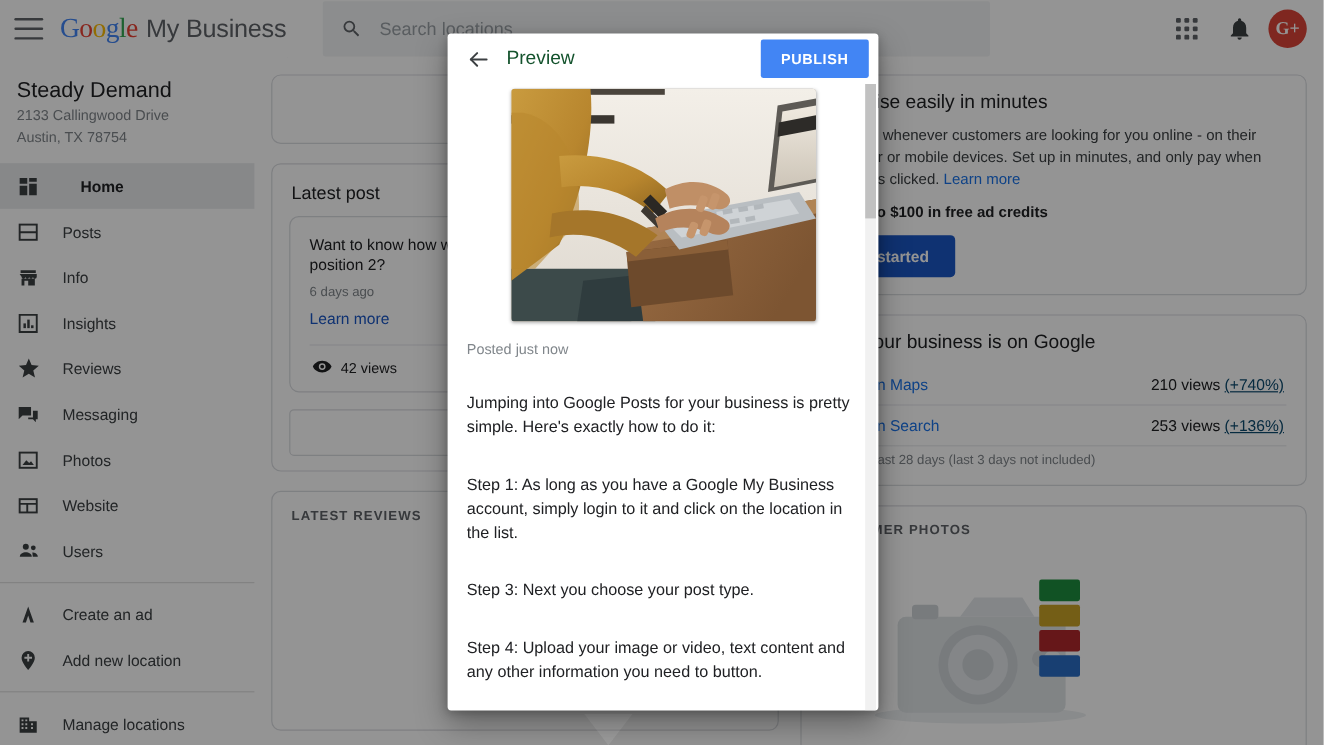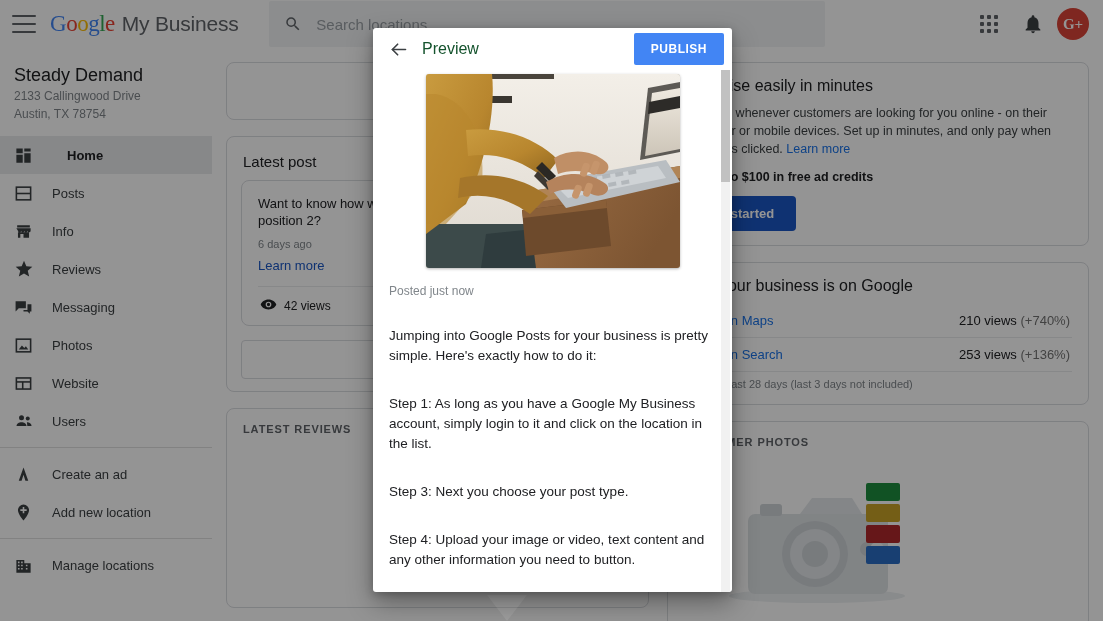--- a/index.html
+++ b/index.html
@@ -137,21 +137,21 @@
     font-size:13px; font-weight:bold; padding: 10px 22px; cursor:pointer;
     font-family:"Liberation Sans", sans-serif;
   }
   .stat-row {
     display:flex; align-items:center; justify-content:space-between;
     padding: 9px 2px; border-bottom:1px solid #e8eaed;
   }
   .stat-row:last-of-type { border-bottom:none; }
   .stat-name { font-size:13px; color:#1a73e8; cursor:pointer;}
   .stat-val { font-size:13px; color:#202124; }
-  .stat-delta { color:#737373; }
+  .stat-delta { color:#0c4a6e;text-decoration:underline; }
   .stat-note { font-size:11px; color:#80868b; padding-top:6px; }
 
   .photos-body { height: 165px; position:relative; }
 
   
   #scrim {
     position:absolute; inset:0; background: rgba(0,0,0,0.42);
     z-index: 20;
   }
 
@@ -283,20 +283,31 @@
 
     <div class="nav-item">
       <span class="ni">
         <svg width="19" height="19" viewBox="0 0 24 24" fill="#3c4043">
             <path d="M4 4h16v3H4zM3 8h18v3a2 2 0 0 1-4 0 2 2 0 0 1-4 0 2 2 0 0 1-4 0 2 2 0 0 1-4 0zM5 13h14v7H5zm3 2v5h4v-5z"></path>
           </svg>
       </span>
       <span class="nl">Info</span>
     </div>
 
+    <div class="nav-item">
+      <span class="ni">
+        <svg width="19" height="19" viewBox="0 0 24 24" fill="#3c4043">
+            <path d="M3 3h18v18H3z" fill="none" stroke="#3c4043" stroke-width="2"></path>
+            <rect x="7" y="12" width="2.6" height="5"></rect>
+            <rect x="11" y="8" width="2.6" height="9"></rect>
+            <rect x="15" y="14" width="2.6" height="3"></rect>
+          </svg>
+      </span>
+      <span class="nl">Insights</span>
+    </div>
 
     <div class="nav-item">
       <span class="ni">
         <svg width="20" height="20" viewBox="0 0 24 24" fill="#3c4043">
             <path d="M12 17.3l-6.2 3.7 1.7-7-5.5-4.7 7.2-.6L12 2l2.8 6.7 7.2.6-5.5 4.7 1.7 7z"></path>
           </svg>
       </span>
       <span class="nl">Reviews</span>
     </div>
 

